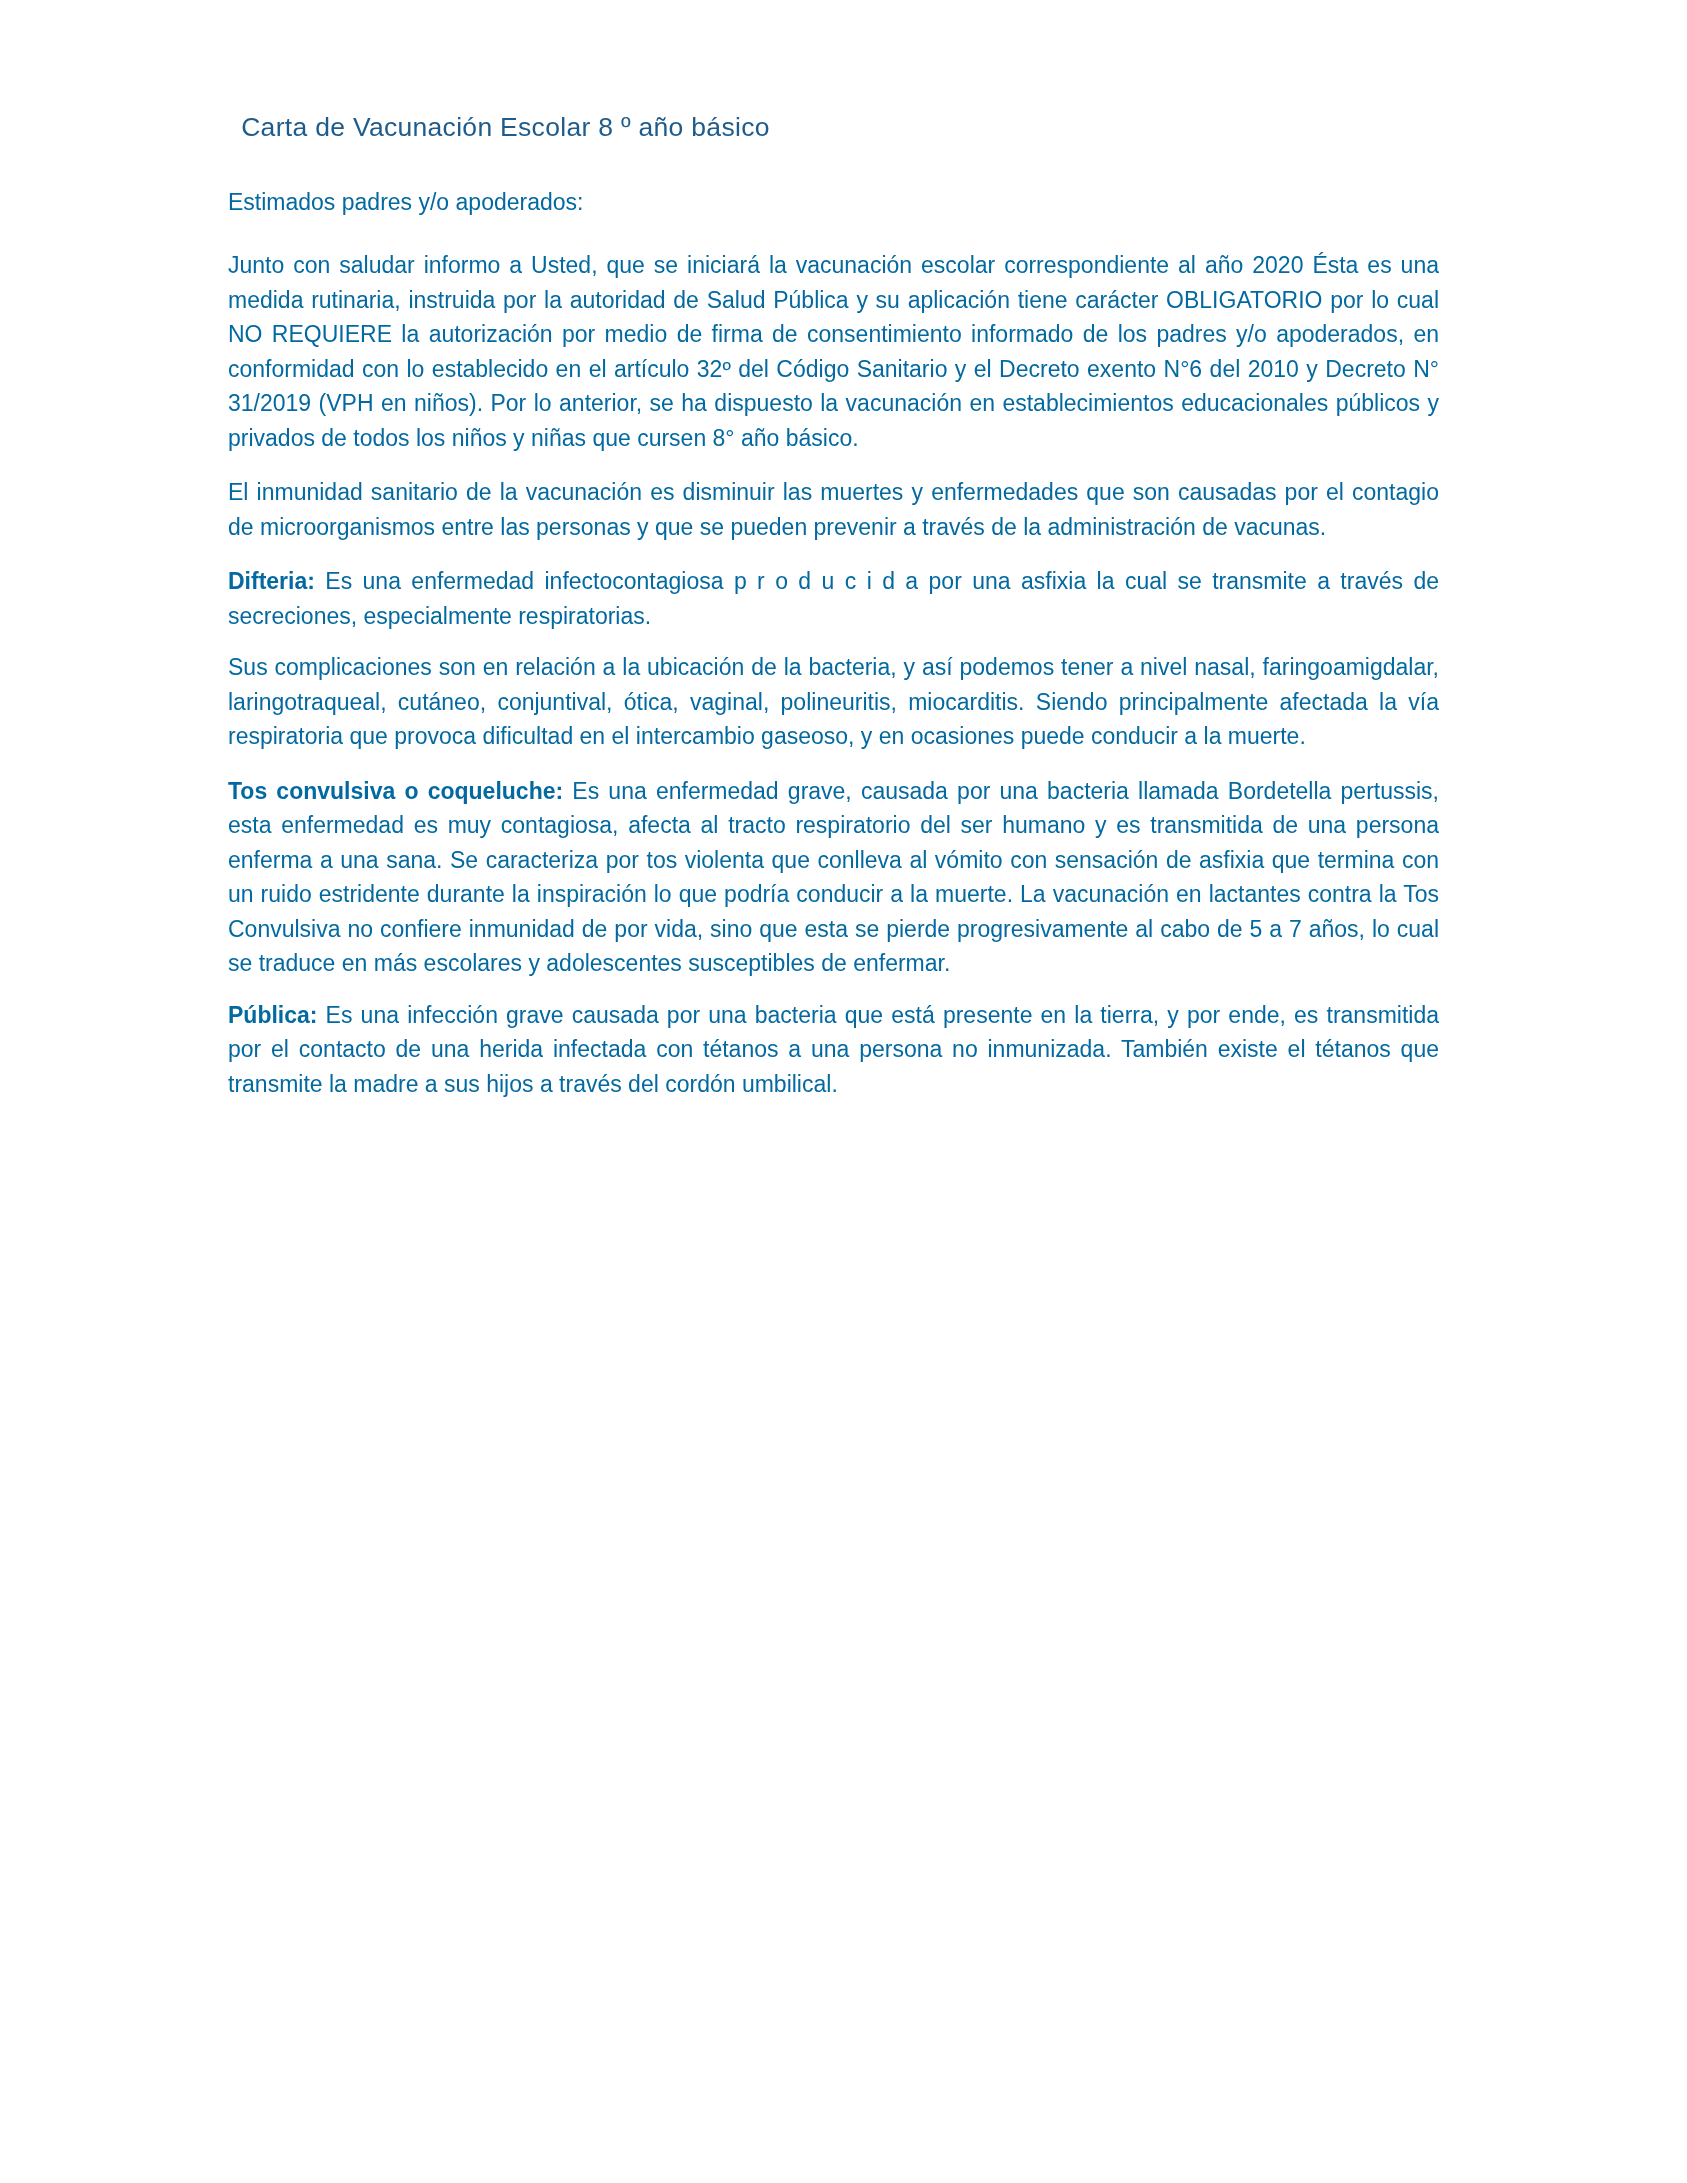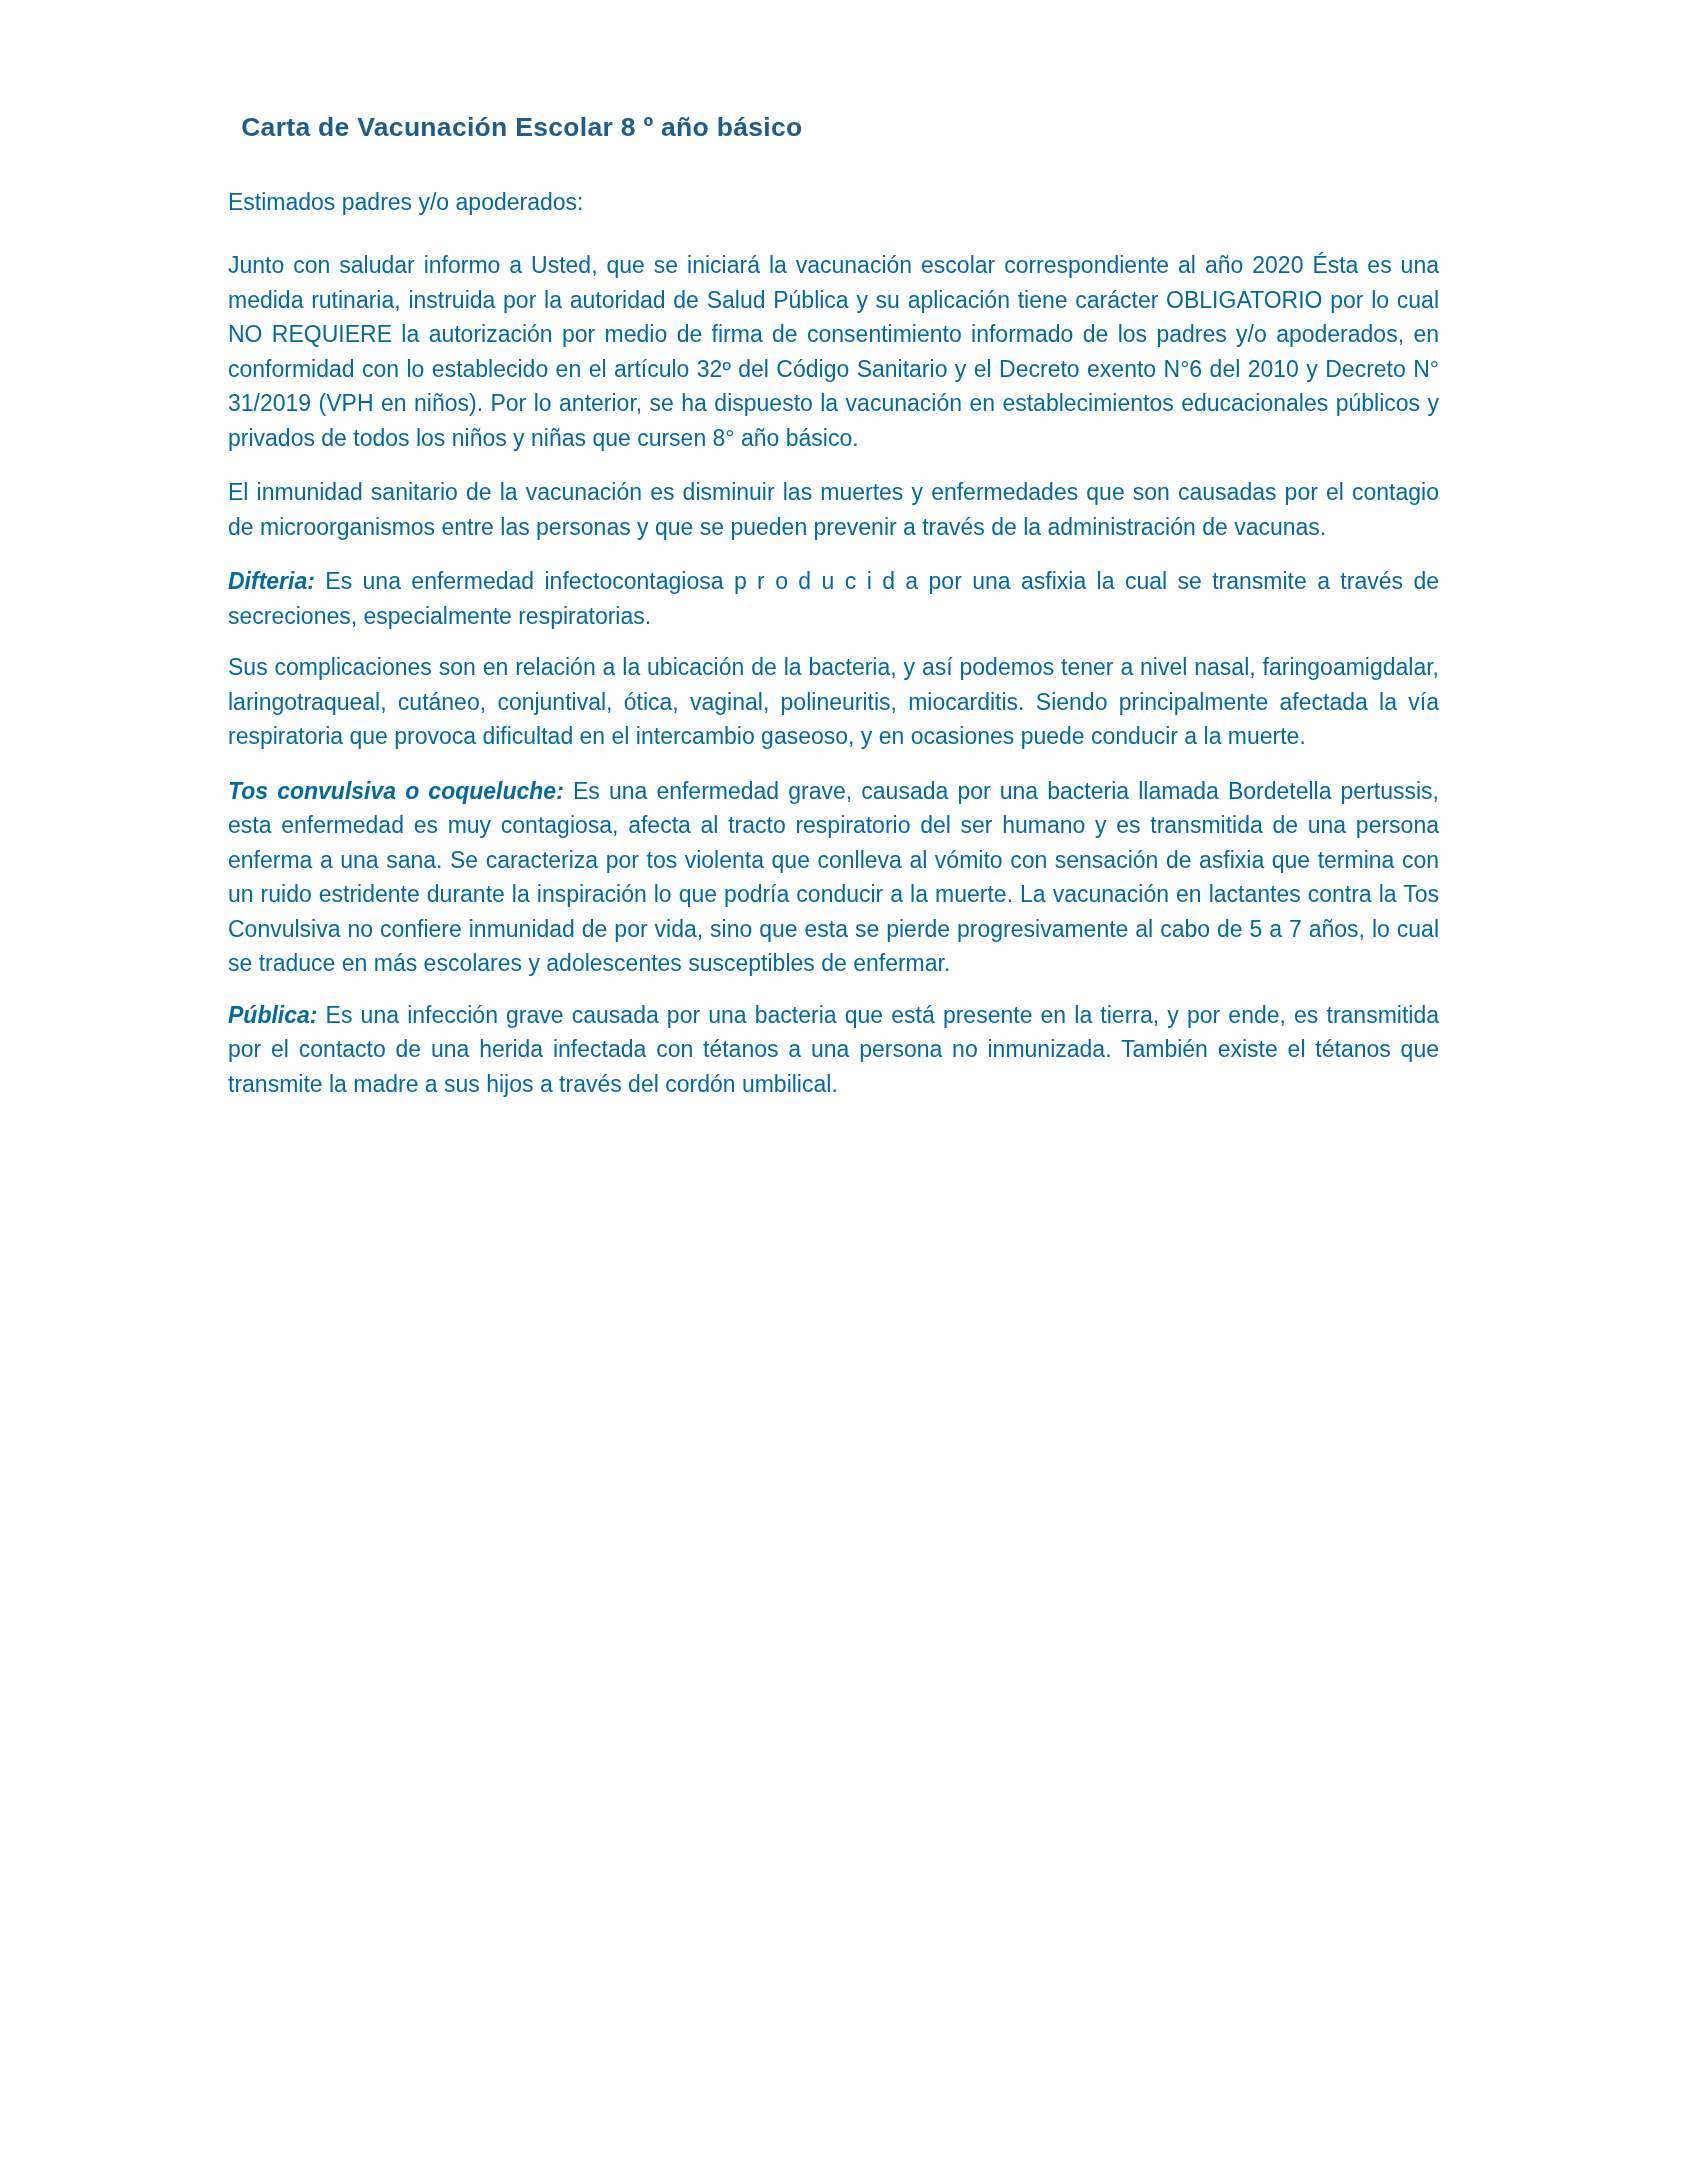--- a/index.html
+++ b/index.html
@@ -14,21 +14,21 @@
   .page {
     width: 1687px;
     height: 2183px;
     background: #ffffff;
     position: relative;
     box-sizing: border-box;
     padding: 112px 136px 0 228px;
   }
   .doc-title {
     font-size: 26.5px;
-    font-weight: bold;
+    font-weight: normal;
     color: #1f5c8b;
     letter-spacing: 0.3px;
     margin: 0 0 41px 13.2px;
     line-height: 1.2;
   }
   .body-text {
     width: 1211px;
   }
   p {
     margin: 0 0 20px 0;
@@ -38,21 +38,20 @@
     color: #0369a1;
   }
   p.tight {
     margin-bottom: 17px;
   }
   .lead {
     margin-bottom: 29px;
   }
   b, strong {
     font-weight: bold;
-    font-style: italic;
   }
 </style>
 </head>
 <body>
 
 <div class="page">
 
   <h1 class="doc-title">Carta de Vacunación Escolar 8 º año básico</h1>
 
   <div class="body-text">

